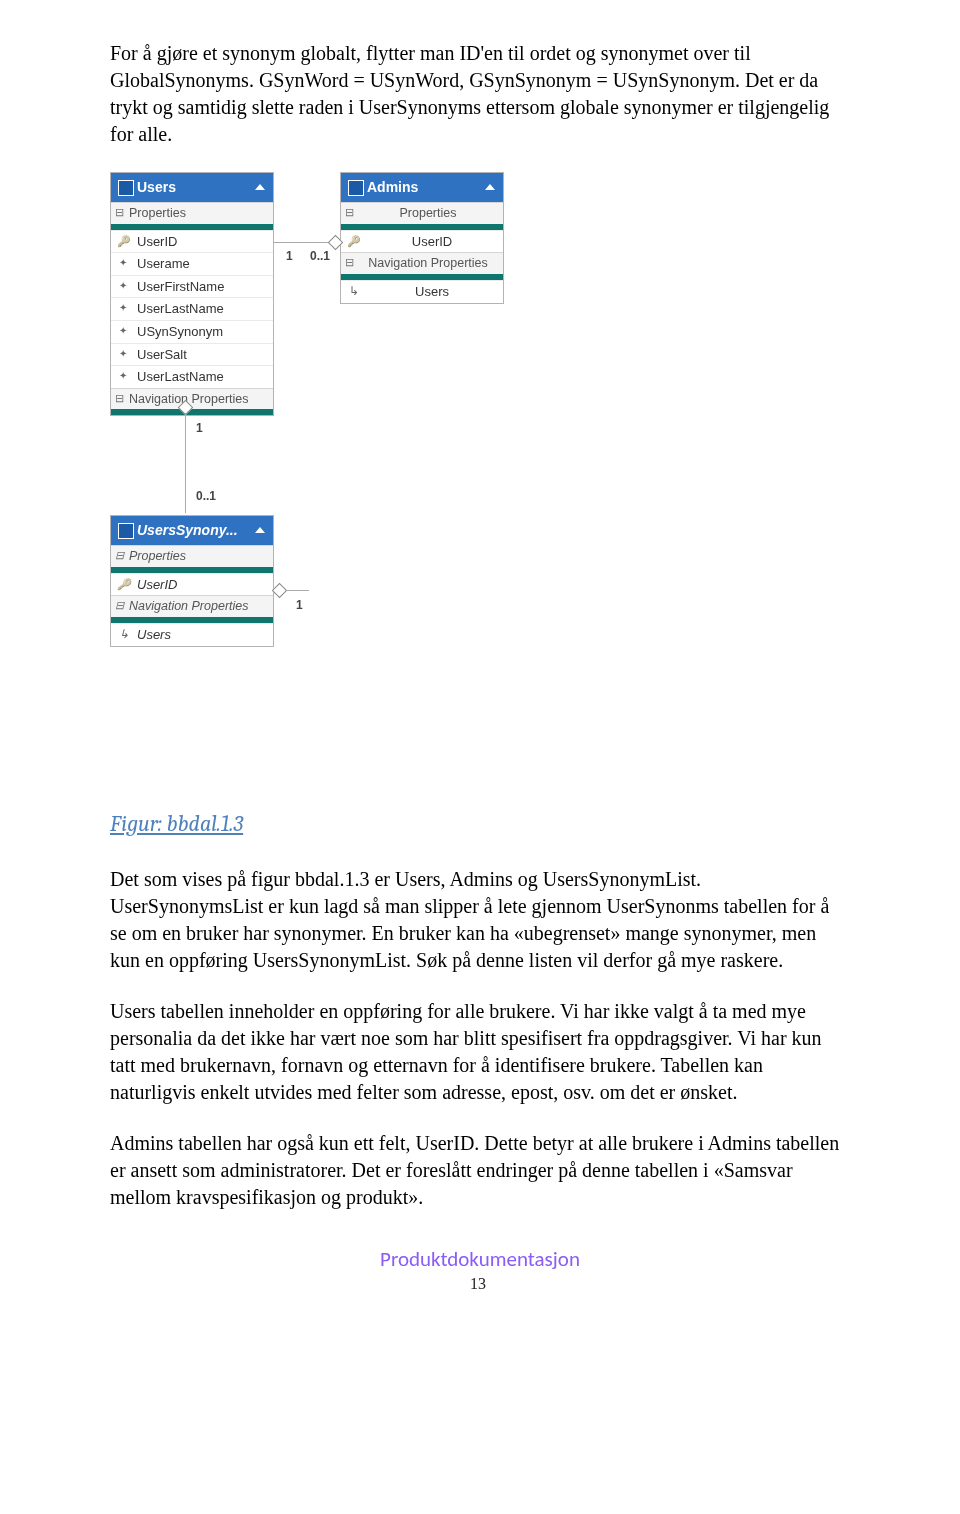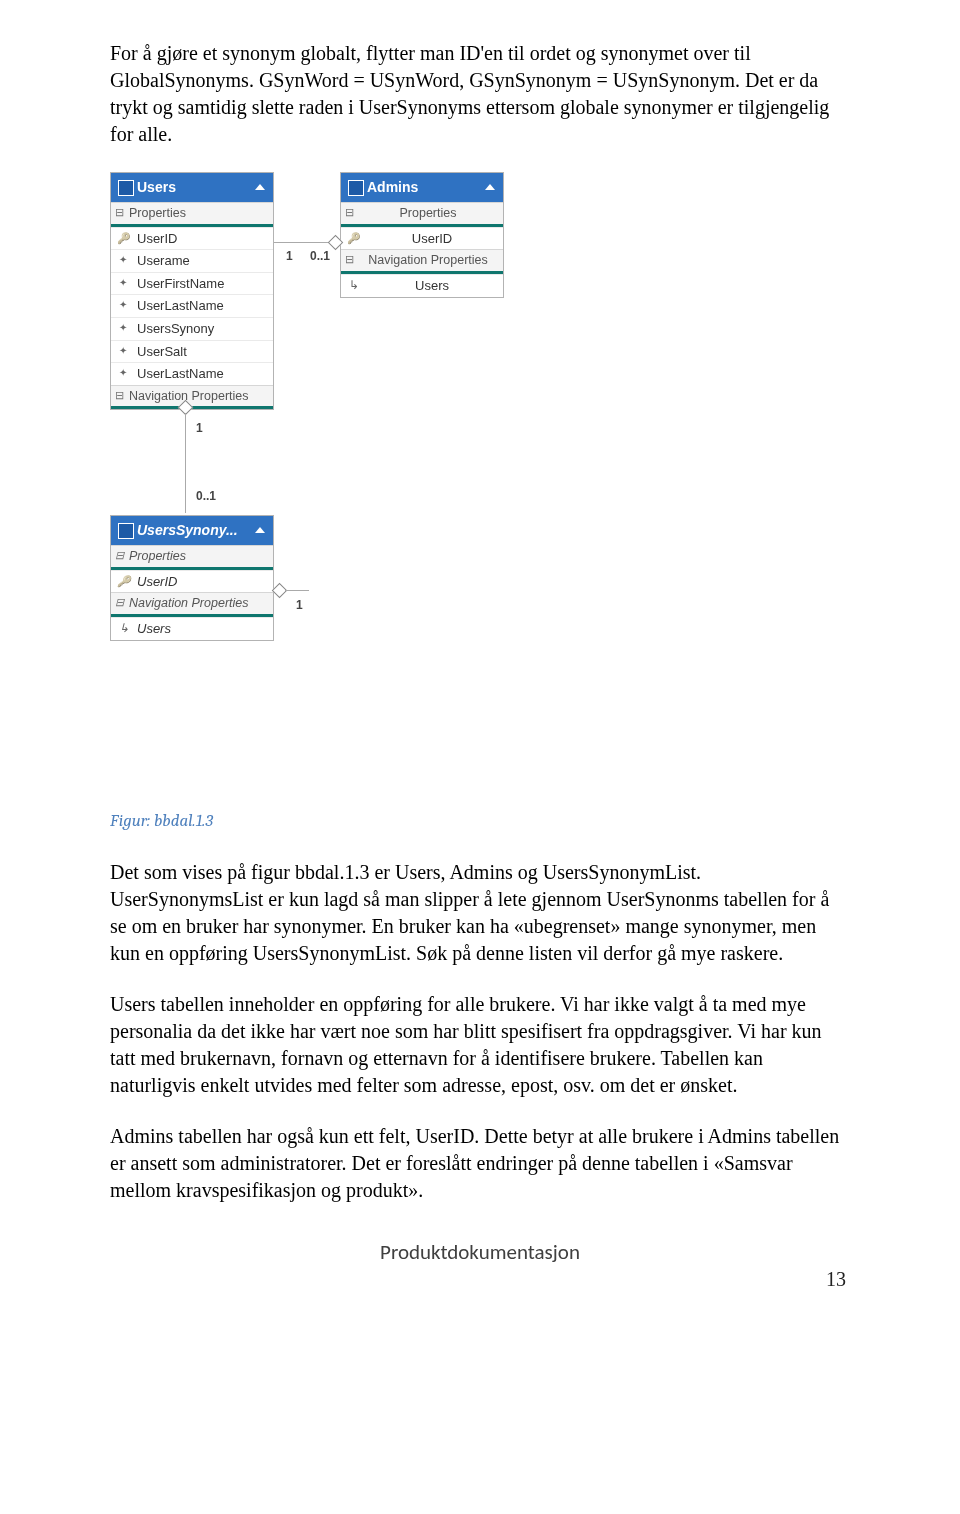--- a/index.html
+++ b/index.html
@@ -24,22 +24,23 @@
     font-family: Cambria, Georgia, serif;
     font-style: italic;
     font-size: 19px;
     margin: 30px 0 20px 0;
     font-weight: 600;
   }
   .caption {
     color: #4f81bd;
     font-family: Cambria, Georgia, serif;
     font-style: italic;
-    font-size: 17px;
+    font-size: 22px;
     margin: 18px 0 26px 0;
+    text-decoration: underline;
   }
   .diagram-area {
     position: relative;
     width: 395px;
     height: 620px;
     margin-top: 17px;
   }
   .entity-box {
     position: absolute;
     background: #fff;
@@ -69,21 +70,21 @@
   }
   .chev {
     width: 0; height: 0;
     border-left: 5px solid transparent;
     border-right: 5px solid transparent;
     border-bottom: 6px solid #fff;
   }
   .group-label {
     background: #f4f4f4;
     border-top: 1px solid #d6d6d6;
-    border-bottom: 3px solid #0f766e;
+    border-bottom: 6px solid #0f766e;
     padding: 2px 6px 2px 18px;
     color: #555;
     font-size: 12.5px;
     position:relative;
   }
   .group-label::before{
     content:"⊟";
     position:absolute;
     left:4px; top:2px;
     color:#777;
@@ -137,26 +138,26 @@
     color: #444;
     font-weight: 600;
   }
   .footer-area{
     margin-top:34px;
     text-align:center;
     font-family:Calibri, Arial, sans-serif;
   }
   .footer-title{
     font-size:21px;
-    color:#404040;
+    color:#8b5cf6;
   }
   .page-num{
-    text-align:right;
+    text-align:center;
     margin-top:0px;
-    font-size:20px;
+    font-size:16px;
     color:#222;
     padding-right:4px;
   }
 </style>
 </head>
 <body>
 
 <div class="page">
 
   <p class="body-para">For å gjøre et synonym globalt, flytter man ID'en til ordet og synonymet over til GlobalSynonyms. GSynWord = USynWord, GSynSynonym = USynSynonym. Det er da trykt og samtidig slette raden i UserSynonyms ettersom globale synonymer er tilgjengelig for alle.</p>
@@ -167,21 +168,21 @@
     <div class="entity-box" style="left:0; top:0; width:162px;">
       <div class="entity-header">
         <span>Users</span>
         <span class="chev"></span>
       </div>
       <div class="group-label">Properties</div>
       <div class="prop-row key">UserID</div>
       <div class="prop-row scalar">Userame</div>
       <div class="prop-row scalar">UserFirstName</div>
       <div class="prop-row scalar">UserLastName</div>
-      <div class="prop-row scalar">UsersSynony</div>
+      <div class="prop-row scalar">USynSynonym</div>
       <div class="prop-row scalar">UserSalt</div>
       <div class="prop-row scalar">UserLastName</div>
       <div class="group-label">Navigation Properties</div>
     </div>
 
     <div class="entity-box" style="left:230px; top:0; width:162px;text-align:center;">
       <div class="entity-header">
         <span>Admins</span>
         <span class="chev"></span>
       </div>

